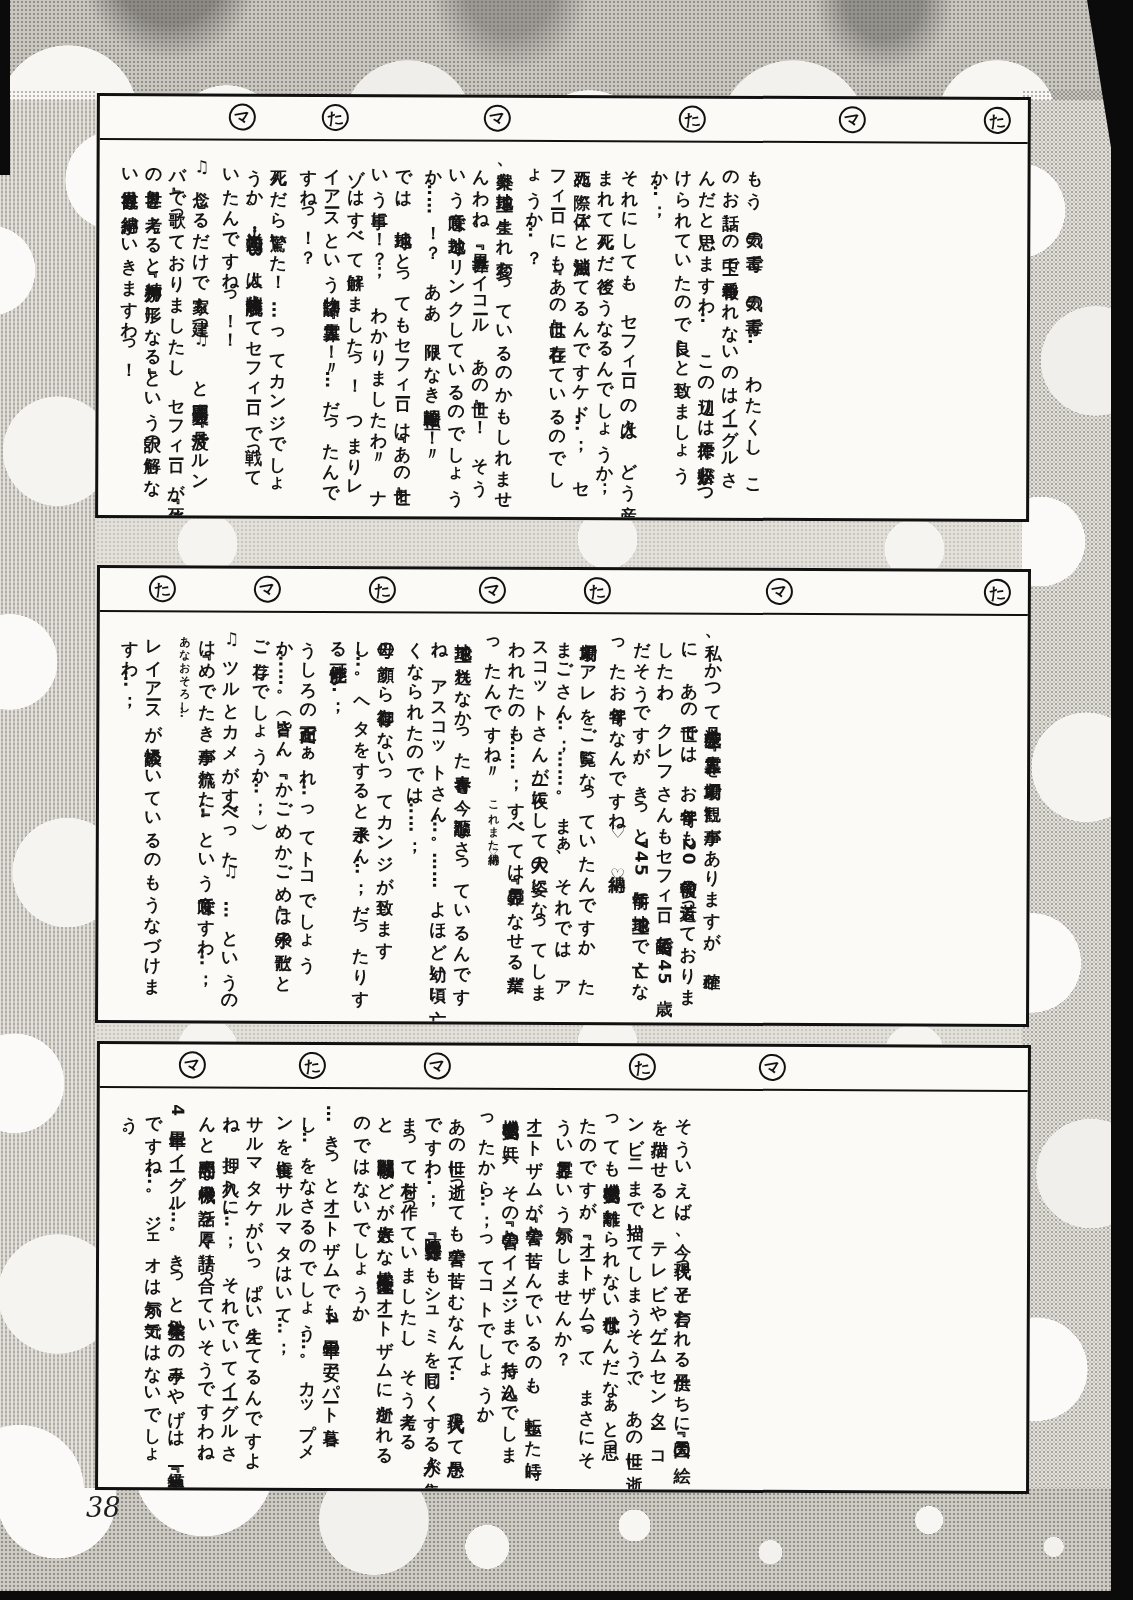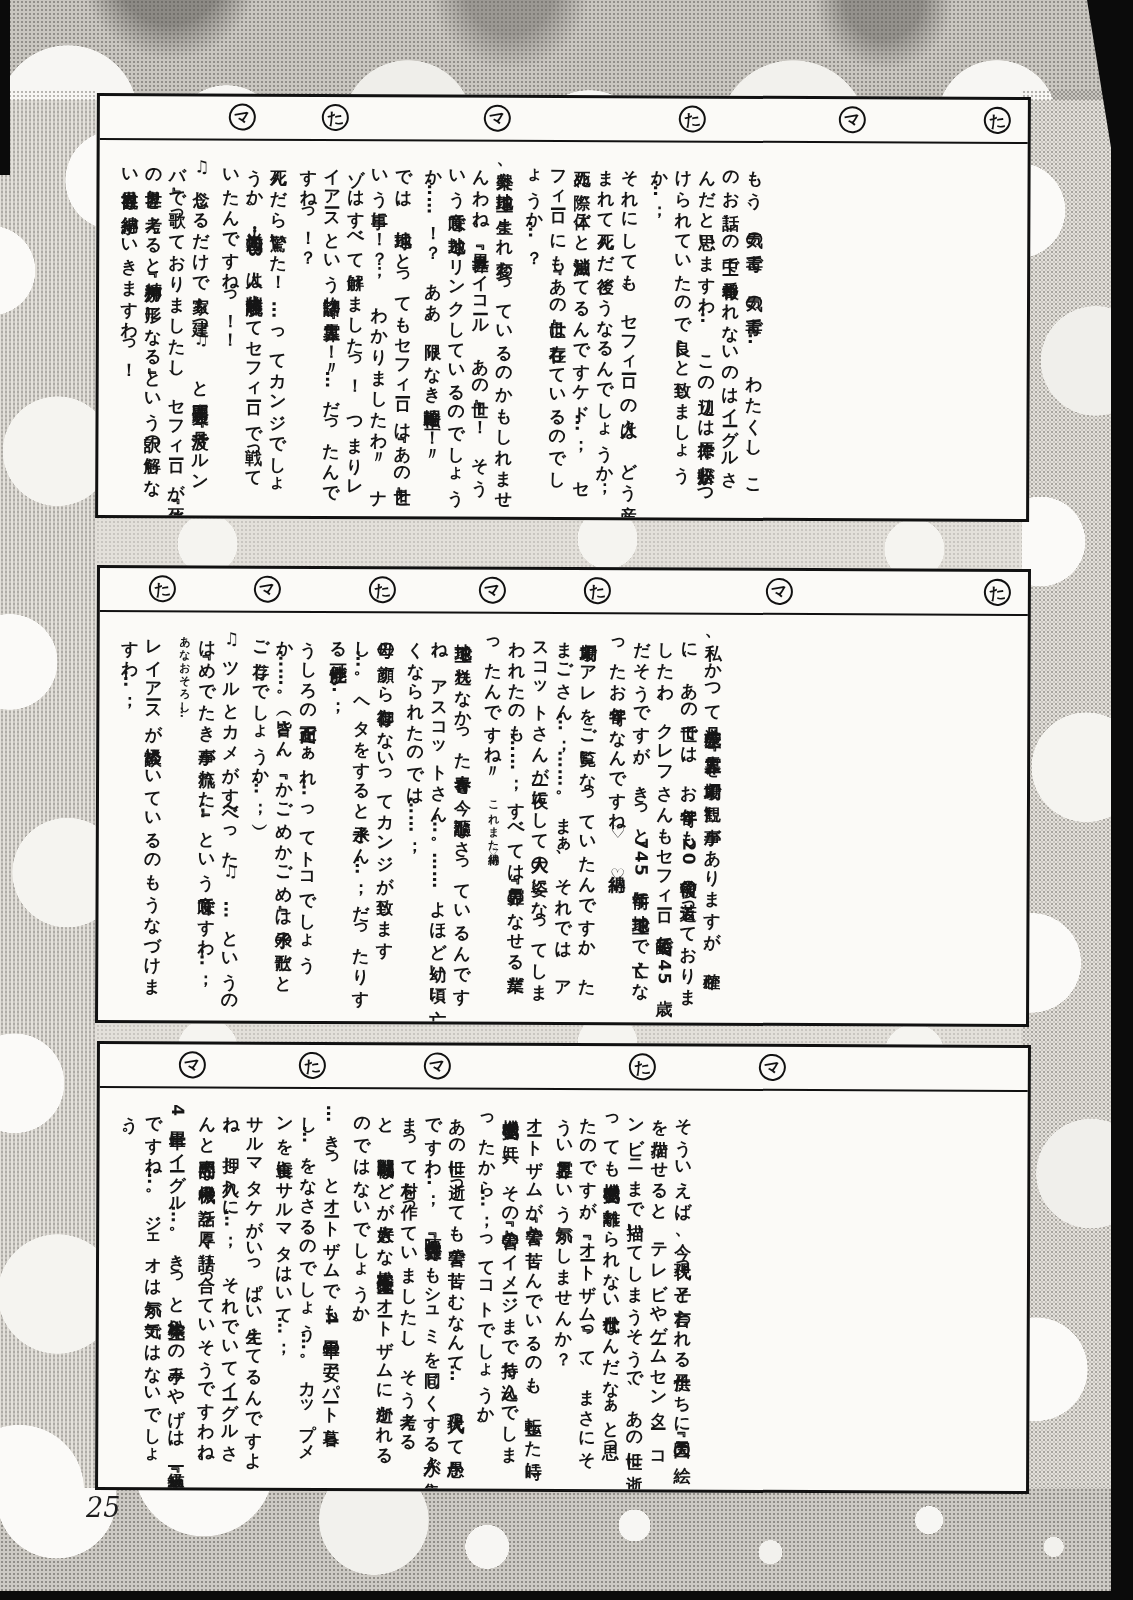--- a/index.html
+++ b/index.html
@@ -156,19 +156,19 @@
     <div class="panel-body">
         <p>そういえば、今、現代っ子と言われる子供たちに『天国』の絵を描かせると、テレビやゲームセンター、コンビニまで描いてしまうそうで、あの世に逝っても機械文明と離れられない世代なんだなぁと思ったのですが、『オートザム』って、まさにそうい霊界という気がしませんか？</p>
         <p>オートザムが『公害』で苦しんでいるのも、転生した時に機械文明と共に、その『公害』のイメージまで持ち込んでしまったから…；ってコトでしょうか。</p>
         <p>あの世に逝っても公害で苦しむなんて…　現代人って愚かですわ…；　映画『大霊界』でもシュミを同じくする人々が集まって村を作っていましたし、そう考えると、戦闘機などが大好きな松本零士先生はオートザムに逝かれるのではないでしょうか。</p>
         <p>…きっとオートザムでも4畳半の安アパート暮らし…をなさるのでしょう…。カップメンを主食にサルマタはいて…；</p>
         <p>サルマタケがいっぱい生えてるんですよね、押し入れに…；　それでいてイーグルさんと専門的な機械の話を厚く語り合っていそうですわね。</p>
         <p>4畳半にイーグル…。きっと松本先生への手みやげは、一級酒『美少年』ですね…。ジェオは気が気ではないでしょう。</p>
       </div>
   </div>
 
-  <div class="page-number">25</div>
+  <div class="page-number">38</div>
 
   <div class="edge-left"></div>
   <div class="corner-tr"></div>
   <div class="edge-right"></div>
   <div class="edge-bottom"></div>
 </div>
 
 </body></html>

